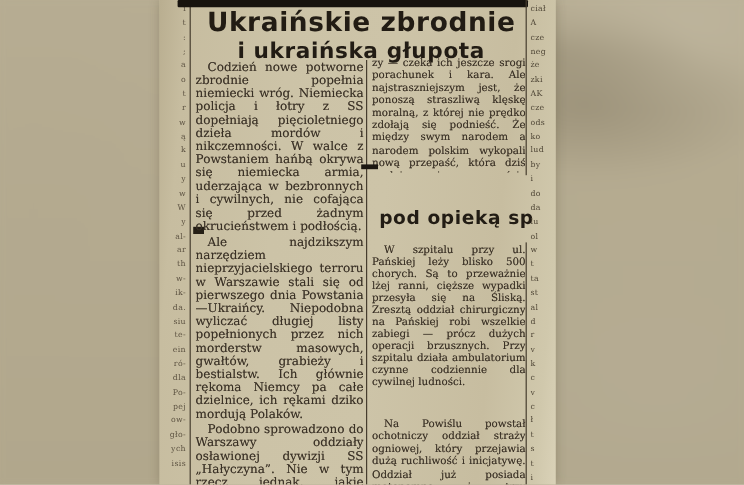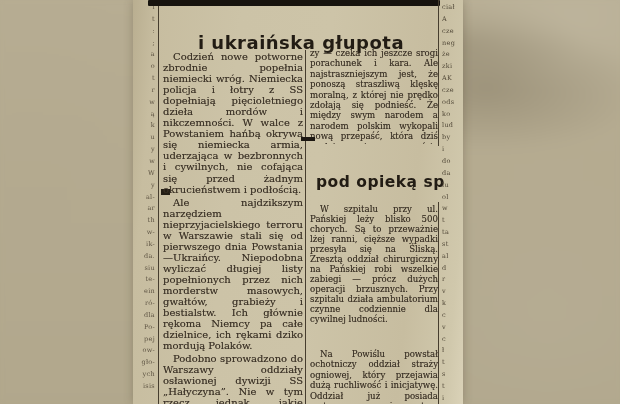--- a/index.html
+++ b/index.html
@@ -97,20 +97,21 @@
 pej
 ow-
 gło-
 ych
 isis</div>
     <div class="vrule rule-left"></div>
     <div class="margin-square"></div>
 
     <div class="top-bar"></div>
 
+    <div class="hl hl-main1">Ukraińskie zbrodnie</div>
     <div class="hl hl-main2">i ukraińska głupota</div>
 
     <div class="txtcol col1">
       <p>Codzień nowe potworne zbrodnie popełnia niemiecki wróg. Niemiecka policja i łotry z SS dopełniają pięcioletniego dzieła mordów i nikczemności. W walce z Powstaniem hańbą okrywa się niemiecka armia, uderzająca w bezbronnych i cywilnych, nie cofająca się przed żadnym okrucieństwem i podłością.</p>
       <p>Ale najdzikszym narzędziem nieprzyjacielskiego terroru w Warszawie stali się od pierwszego dnia Powstania—Ukraińcy. Niepodobna wyliczać długiej listy popełnionych przez nich morderstw masowych, gwałtów, grabieży i bestialstw. Ich głównie rękoma Niemcy pa całe dzielnice, ich rękami dziko mordują Polaków.</p>
       <p>Podobno sprowadzono do Warszawy oddziały osławionej dywizji SS „Hałyczyna”. Nie w tym rzecz jednak, jakie formacje i pułki tu występuja. Tragedia leży w fakcie, że — nie po raz pierwszy — wspólny wieczny wróg niemiecki pchnął Ukraińców do walki z Polakami. Ukraińcy przegrali całą swą grę czasu tej wojny sromotnie. Wszystkie ich nadzieje i rachuby polityczne sypią się w gru-</p>
     </div>
 
     <div class="vrule rule-mid"></div>
 

